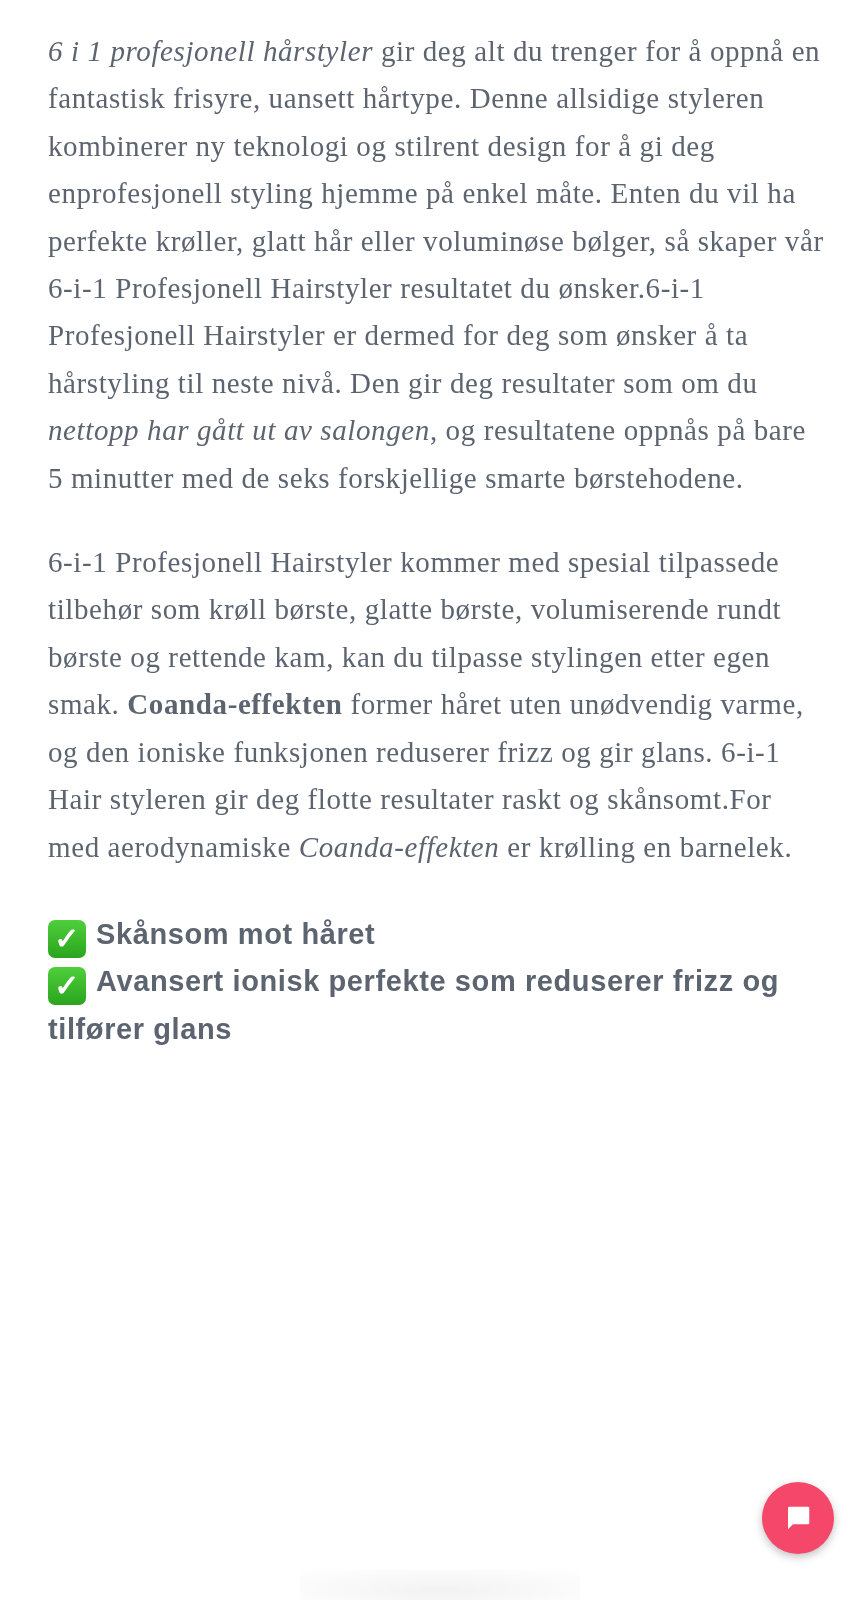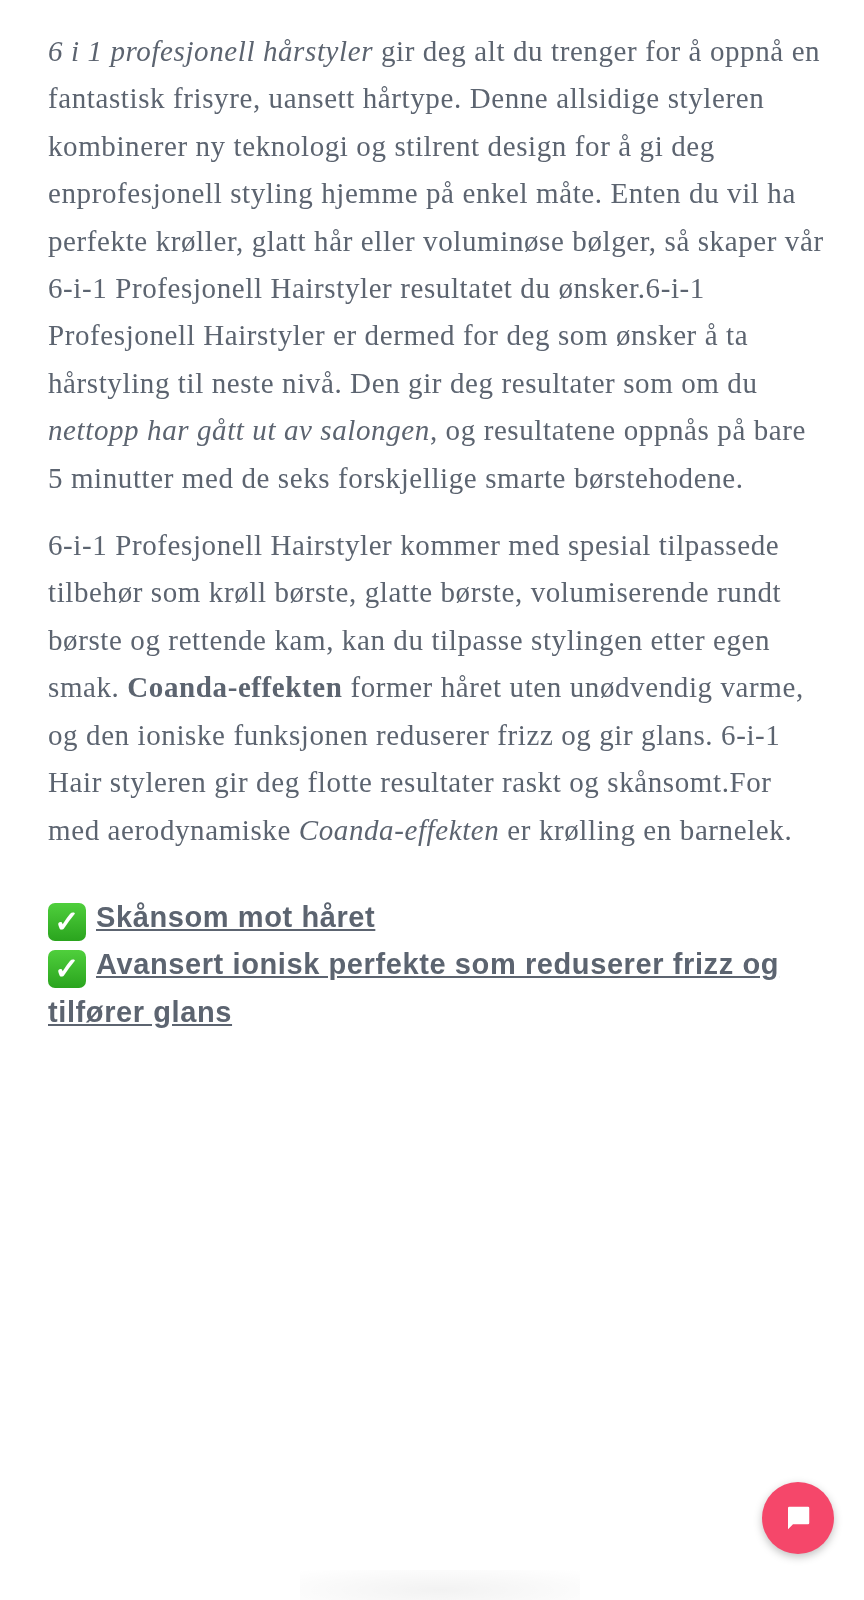--- a/index.html
+++ b/index.html
@@ -6,23 +6,23 @@
   body {
     width:864px; height:1600px; overflow:hidden; background:#ffffff;
     font-family:"Liberation Sans", sans-serif; color:#5c6470;
     position:relative;
   }
   .content {
     position:absolute; left:48px; top:28px; width:780px;
     font-size:29px; line-height:47.4px; letter-spacing:0.6px;
   }
   p { margin:0;font-family:Liberation Serif, serif; }
-  p + p { margin-top:20px; }
+  p + p { margin-top:37px; }
   .feat { margin-top:40px; font-weight:bold; }
-  .feat-line { display:block;text-decoration:underline; }
+  .feat-line { display:block; }
   .check {
     display:inline-block; width:38px; height:38px; border-radius:7px;
     background:linear-gradient(#4fcf3c,#2aa41e); color:#fff; font-weight:bold;
     text-align:center; line-height:38px; font-size:30px; vertical-align:-5px; margin-right:10px;
   }
   .chat {
     position:absolute; left:762px; top:1482px; width:72px; height:72px;
     border-radius:50%; background:#f5476a; box-shadow:0 3px 8px rgba(0,0,0,0.25);
     display:flex; align-items:center; justify-content:center;
   }

